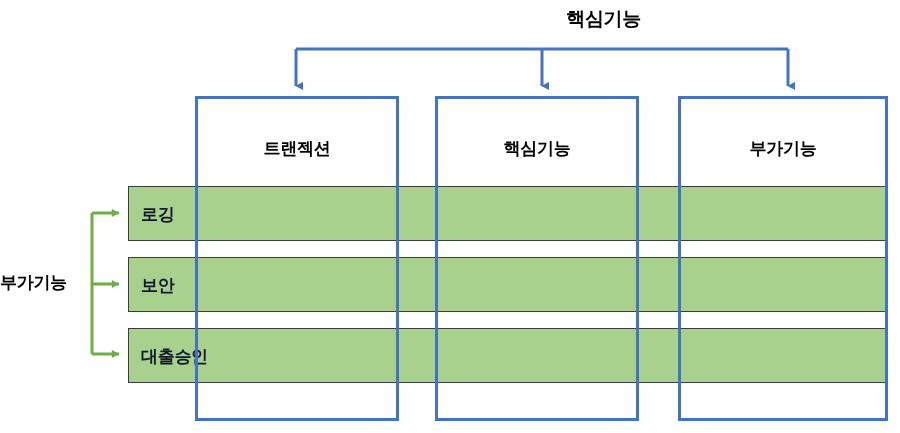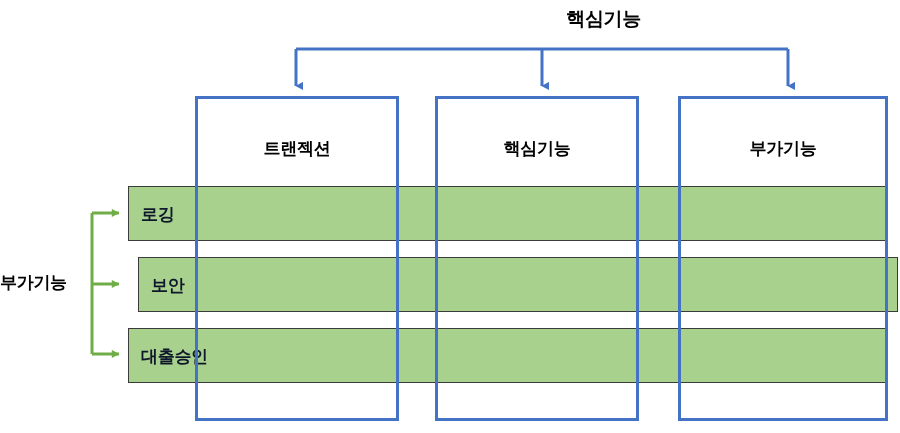--- a/index.html
+++ b/index.html
@@ -139,21 +139,21 @@
   </div>
 
   <div class="column" style="left:678px; top:96px; width:210px; height:325px;">
     <div class="column-label">부가기능</div>
   </div>
 
   <div class="aspect-bar" style="top:186px;">
     <span class="aspect-label">로깅</span>
   </div>
 
-  <div class="aspect-bar" style="top:257px;margin-left:10px;">
+  <div class="aspect-bar" style="top:257px;">
     <span class="aspect-label">보안</span>
   </div>
 
   <div class="aspect-bar" style="top:328px;">
     <span class="aspect-label">대출승인</span>
   </div>
 
   <svg class="connectors over" viewBox="0 0 900 433">
 
     <g>

